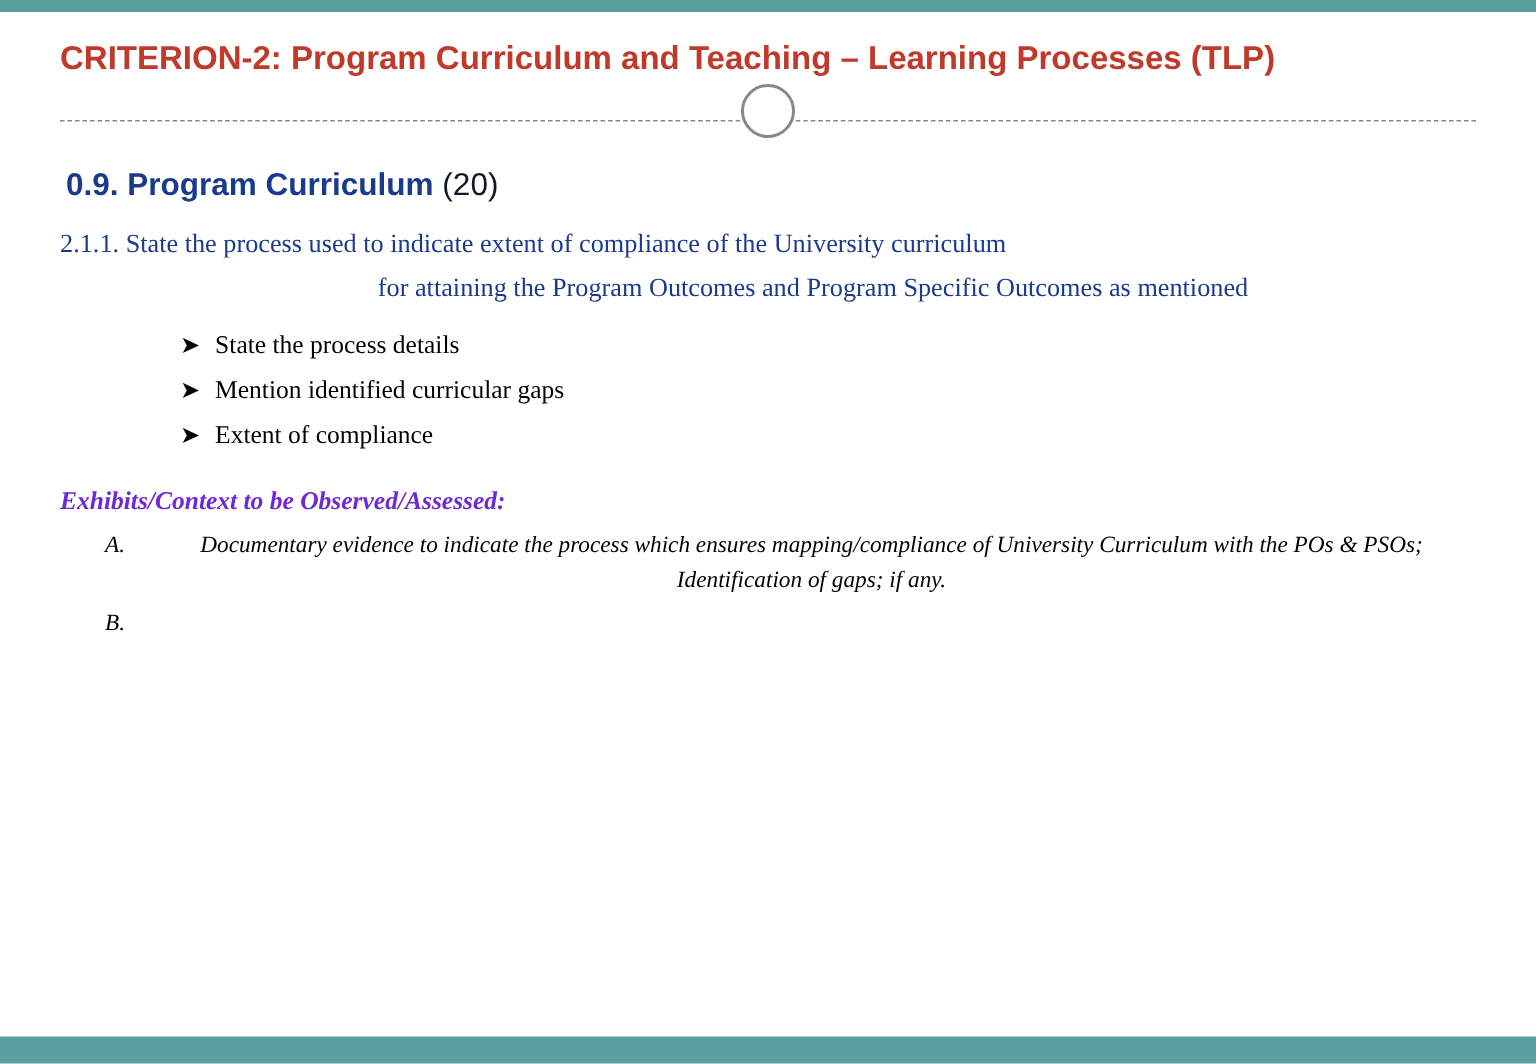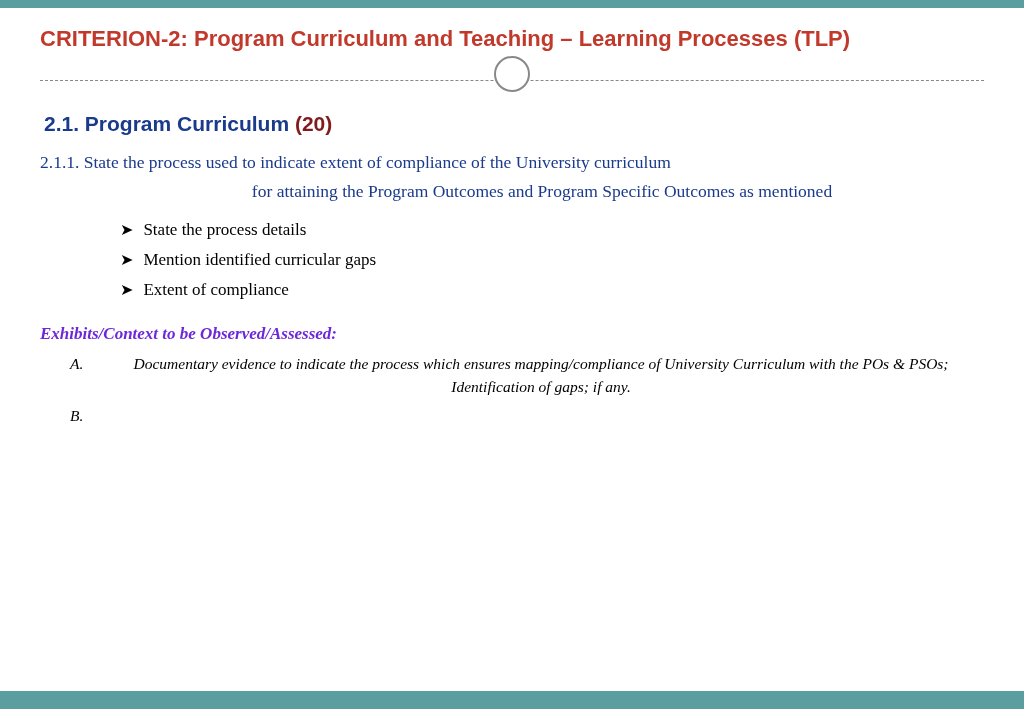--- a/index.html
+++ b/index.html
@@ -95,22 +95,22 @@
     }
 
     .section-heading-text {
       color: #1a3a8c;
       font-size: 21px;
       font-weight: bold;
       font-family: Arial, sans-serif;
     }
 
     .section-heading-text .normal-weight {
-      font-weight: bold;
-      color: #7f1d1d;
+      font-weight: normal;
+      color: #0f172a;
     }
 
     
     .criterion-block {
       margin-bottom: 14px;
     }
 
     .criterion-text {
       color: #1a3a8c;
       font-size: 17.5px;
@@ -188,21 +188,21 @@
       <span class="title-text">CRITERION-2:   Program Curriculum and Teaching – Learning Processes (TLP)</span>
     </div>
 
     <div class="divider-row" style="height:36px; margin-bottom:14px;">
       <div class="divider-line"></div>
       <div class="divider-circle"></div>
     </div>
 
     <div class="section-heading">
       <span class="section-heading-text">
-        <span>2.1. Program Curriculum</span><span class="normal-weight"> (20)</span>
+        <span>0.9. Program Curriculum</span><span class="normal-weight"> (20)</span>
       </span>
     </div>
 
     <div class="criterion-block">
       <div class="criterion-text">2.1.1. State the process used to indicate extent of compliance of the University curriculum</div>
       <div class="criterion-text" style="padding-left:60px;text-align:center;">for attaining the Program Outcomes and Program Specific Outcomes as mentioned</div>
     </div>
 
     <div class="bullet-list">
       <div class="bullet-item">

